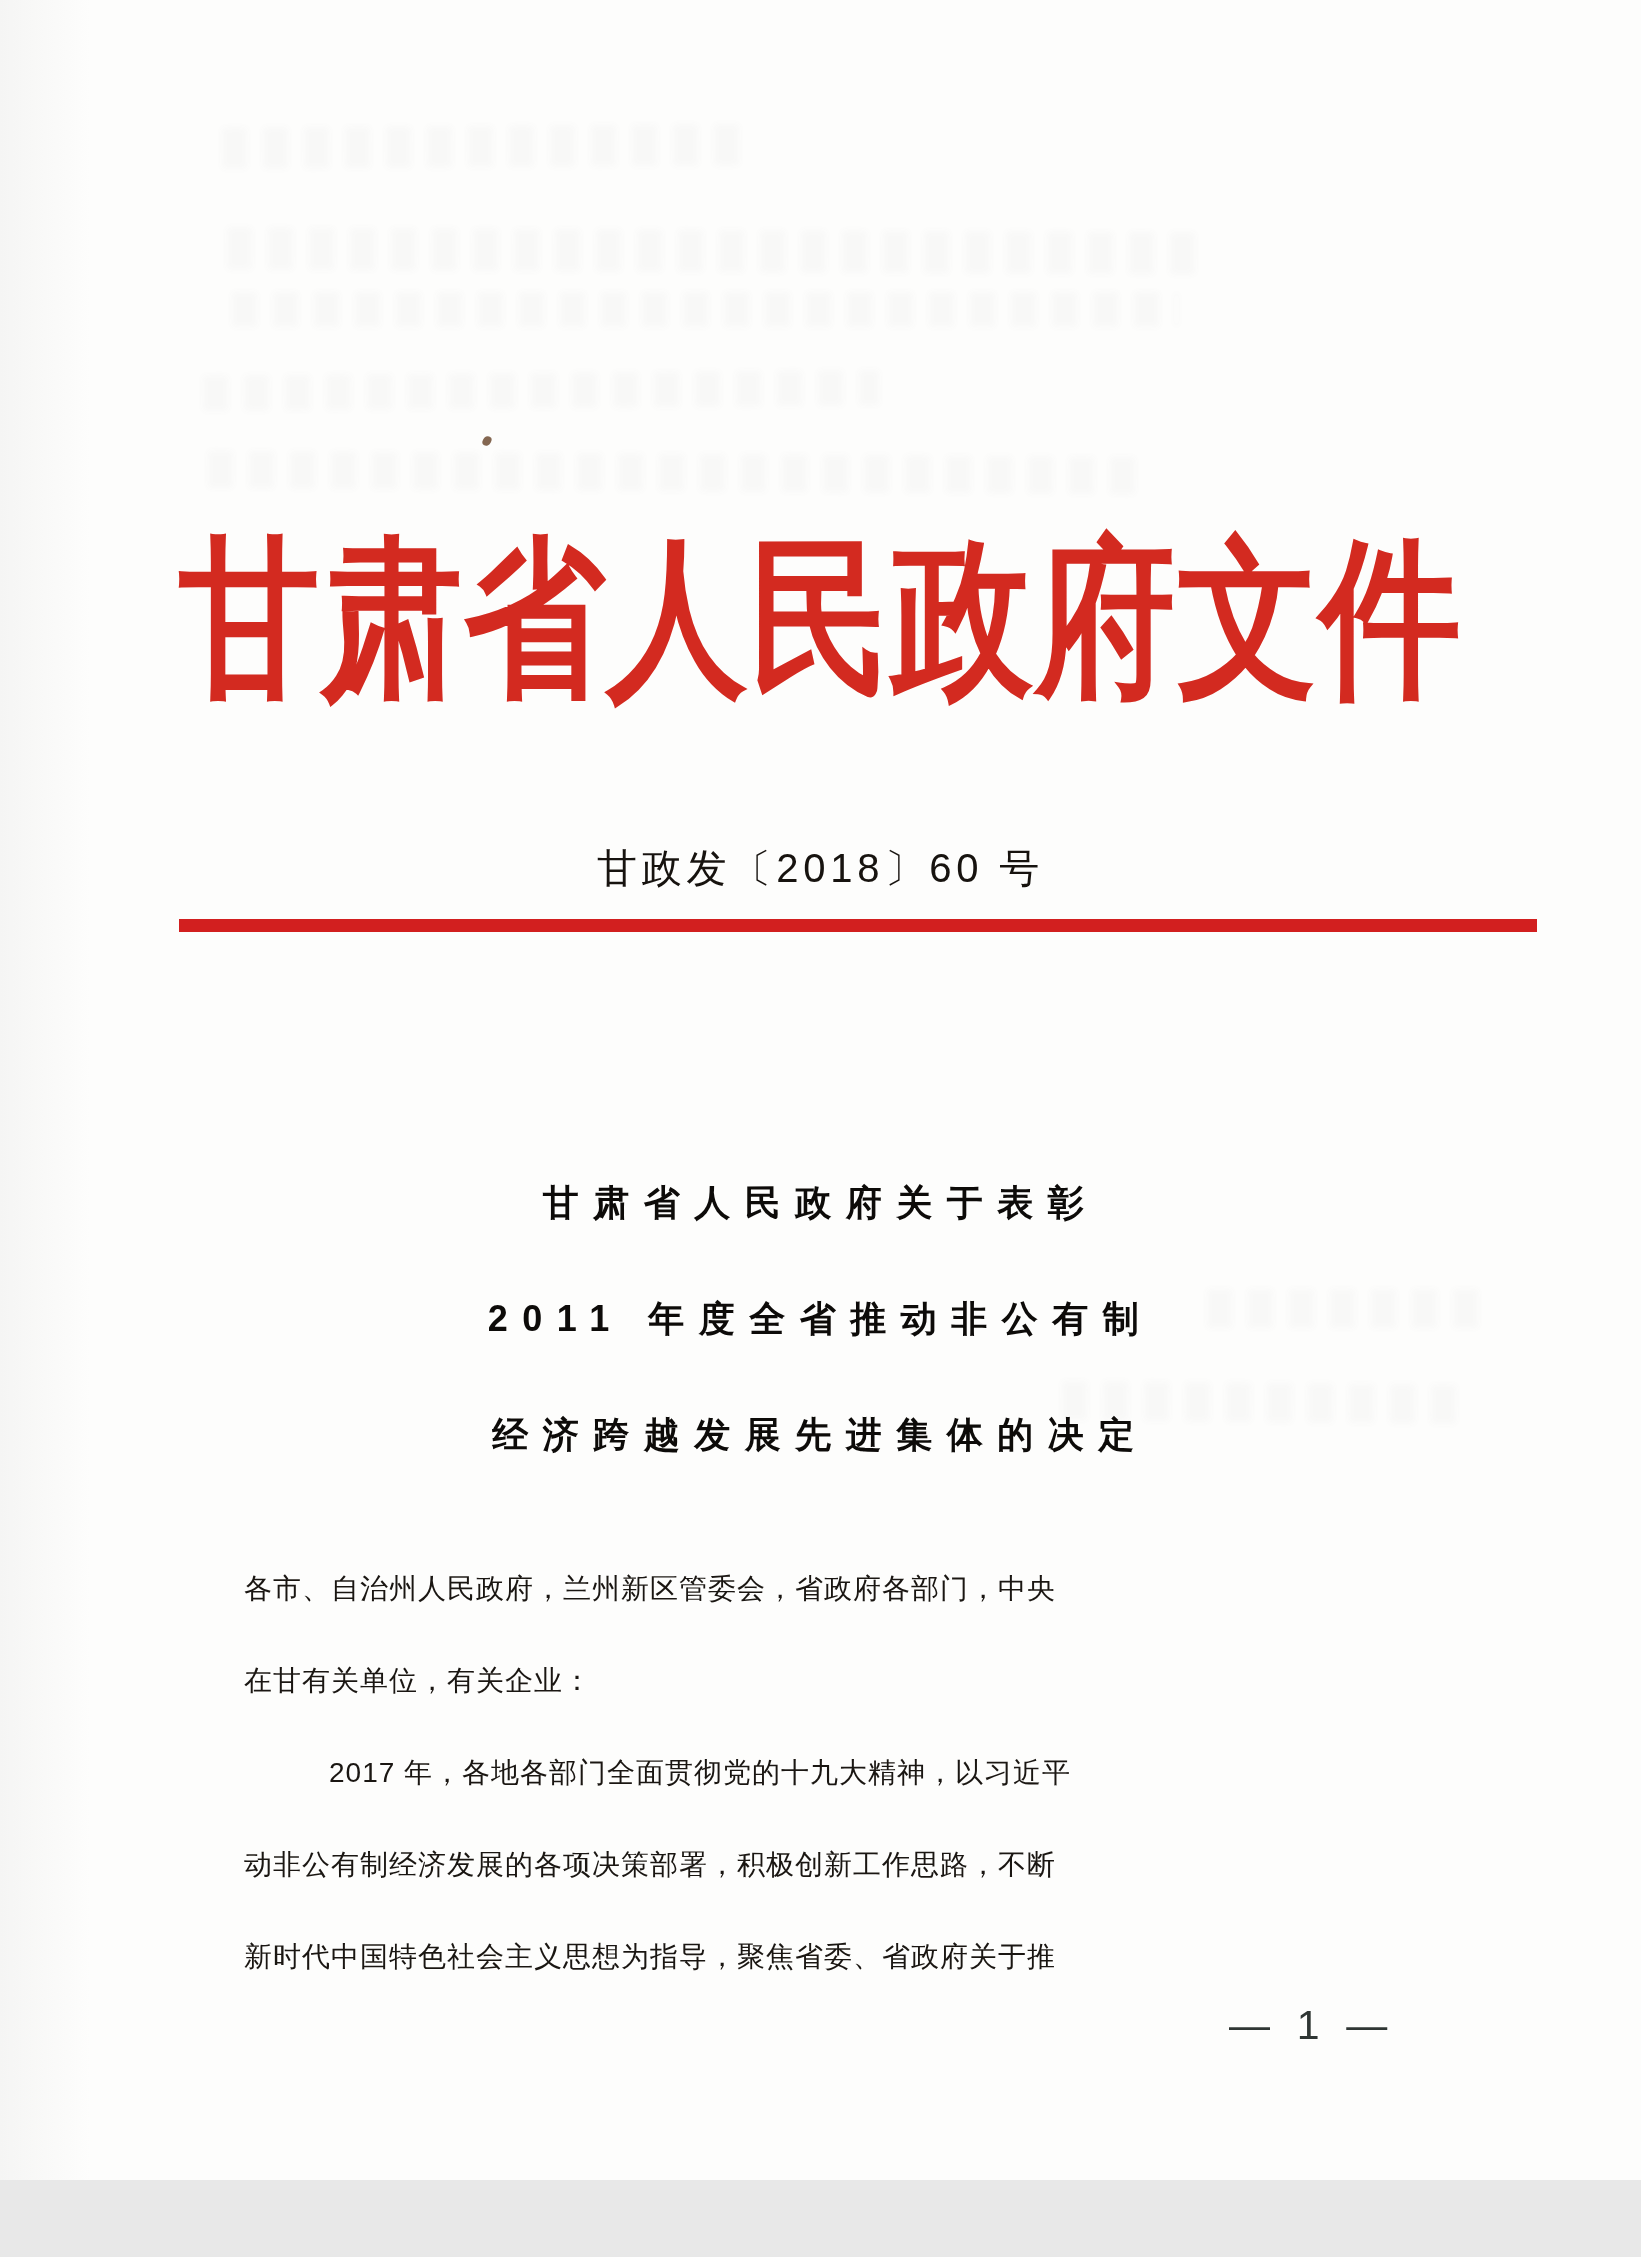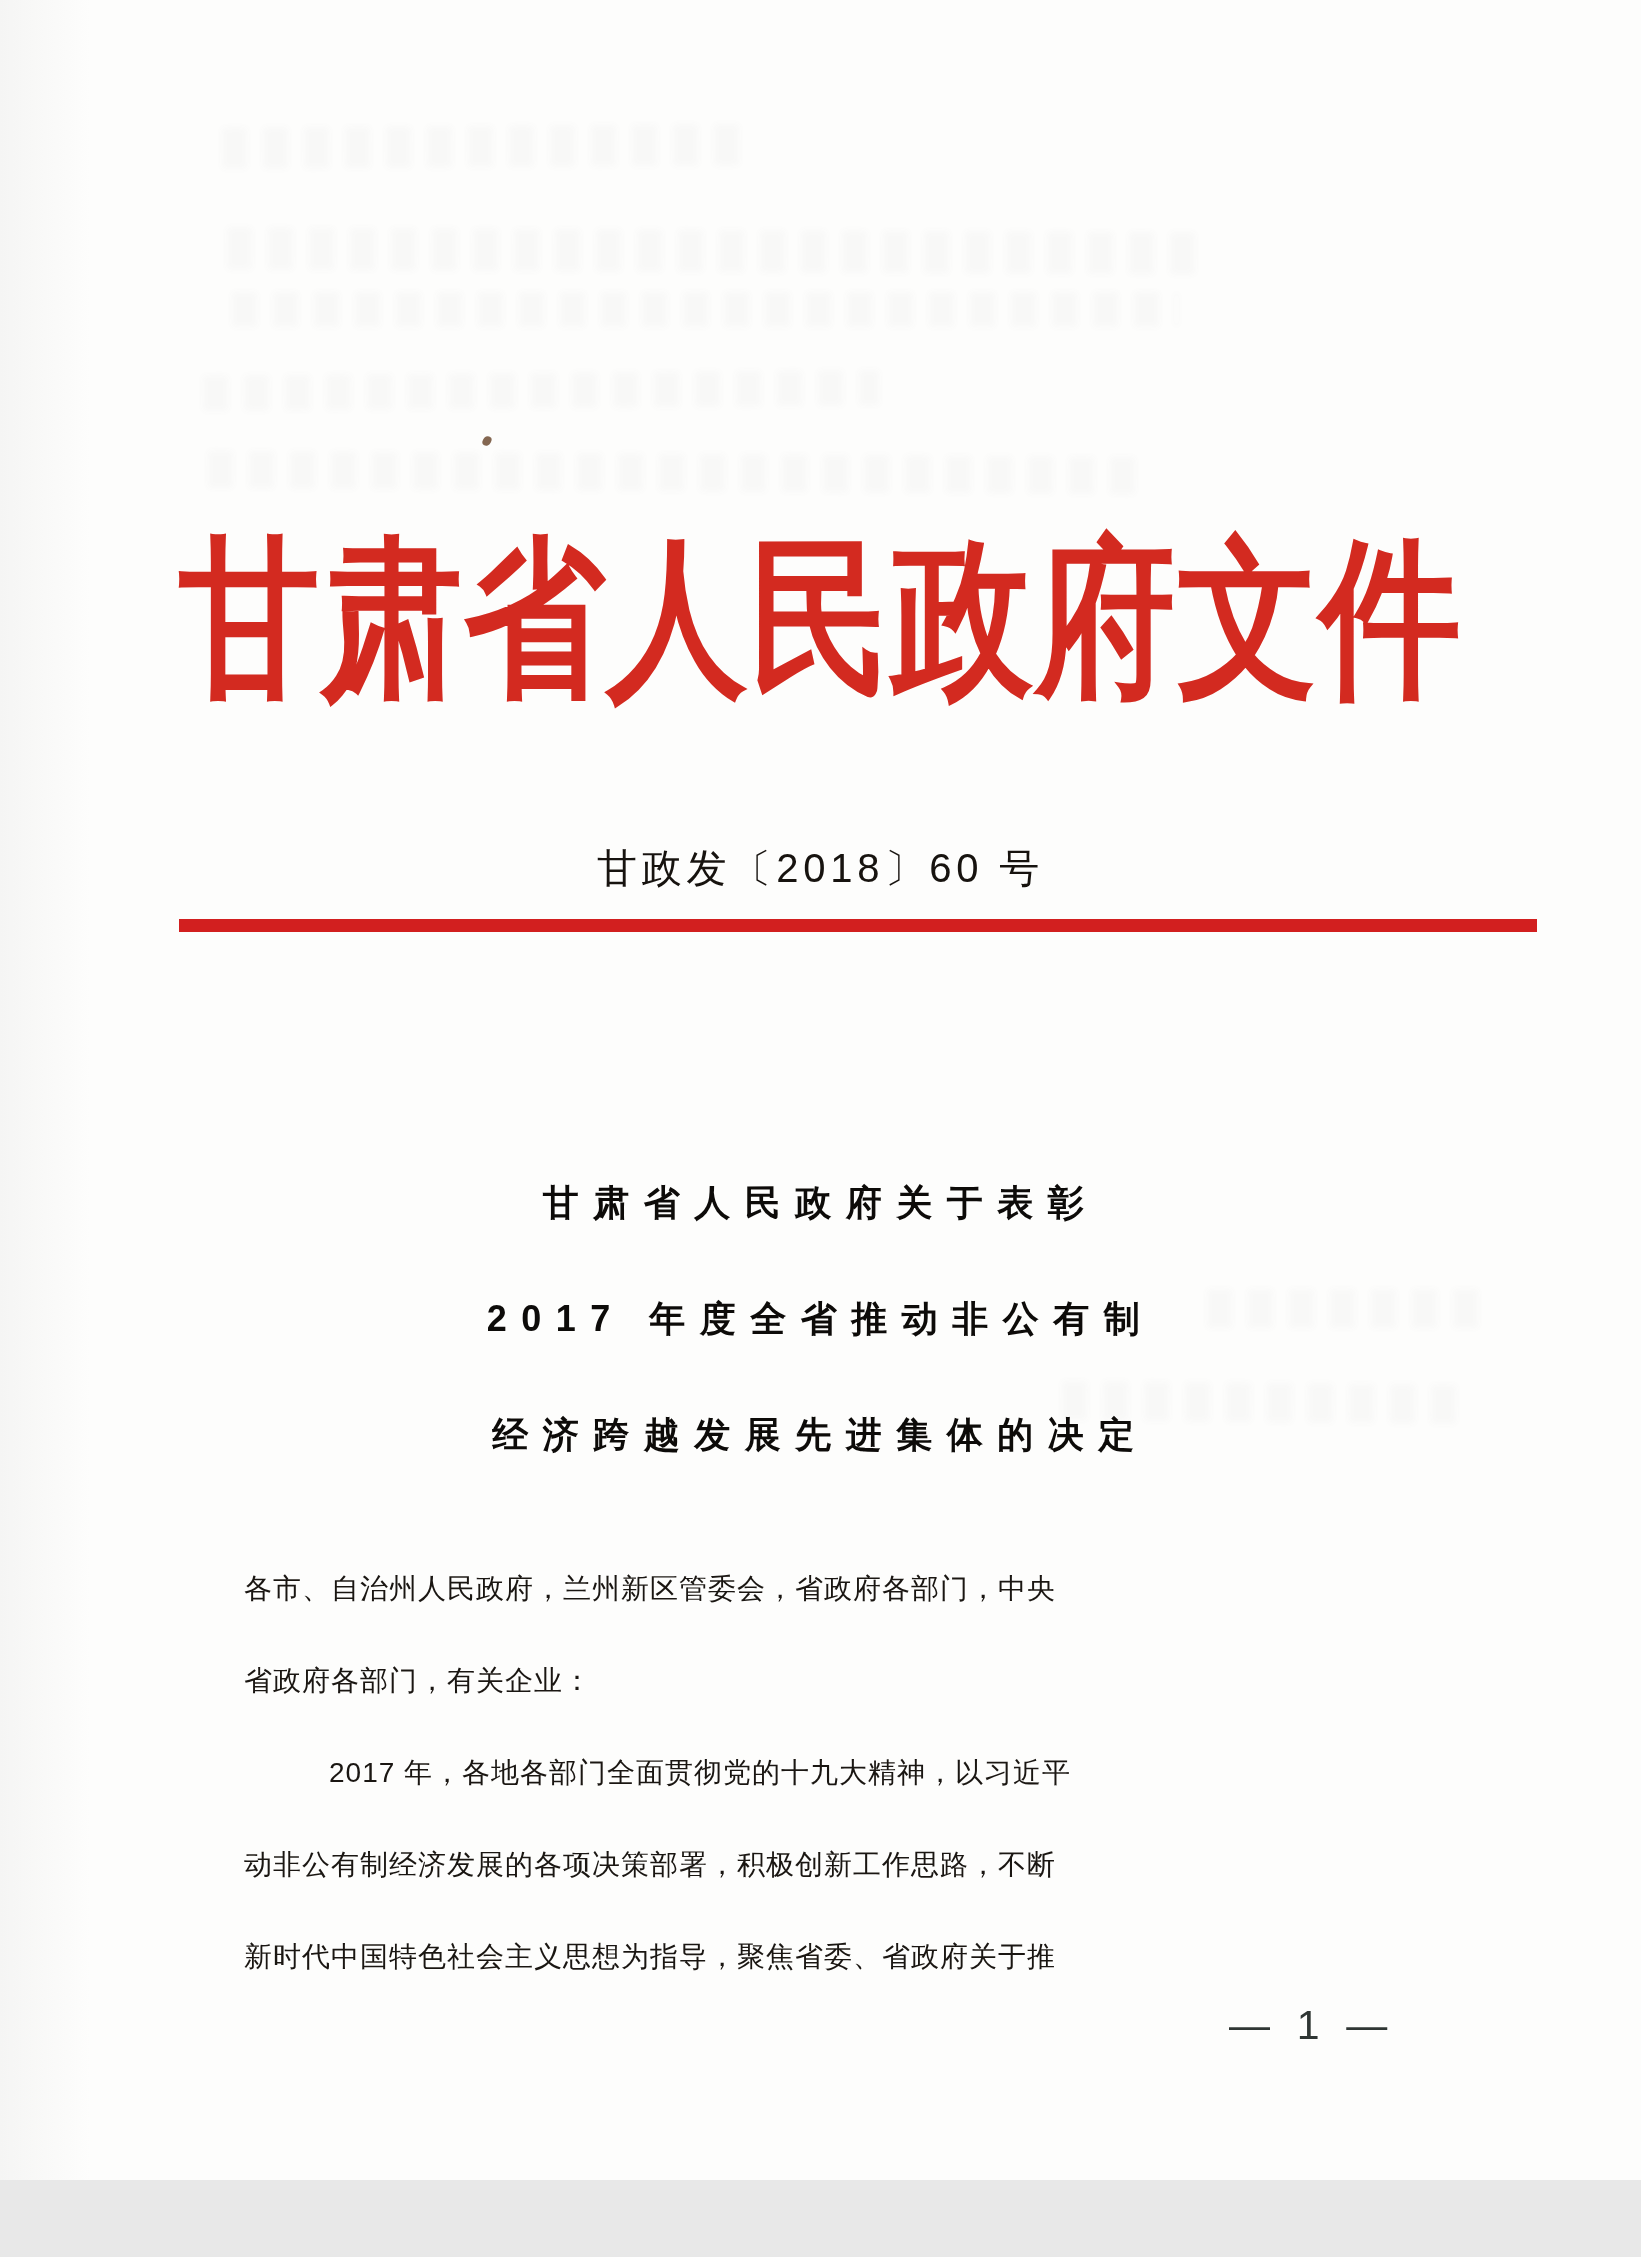--- a/index.html
+++ b/index.html
@@ -95,27 +95,27 @@
   <div class="speck"></div>
 
   <div class="header-title" style="color: rgb(211, 42, 32);">甘肃省人民政府文件</div>
 
   <div class="doc-number">甘政发〔2018〕60 号</div>
 
   <div class="red-rule" style="background: rgb(210, 31, 31);"></div>
 
   <div class="doc-title" style="color: rgb(13, 11, 9);">
     <div>甘肃省人民政府关于表彰</div>
-    <div>2017 年度全省推动非公有制</div>
+    <div>2011 年度全省推动非公有制</div>
     <div>经济跨越发展先进集体的决定</div>
   </div>
 
   <div class="body-text" style="color: rgb(26, 22, 18);">
     <div class="line">各市、自治州人民政府，兰州新区管委会，省政府各部门，中央</div>
-    <div class="line">省政府各部门，有关企业：</div>
+    <div class="line">在甘有关单位，有关企业：</div>
     <div class="line indent">2017 年，各地各部门全面贯彻党的十九大精神，以习近平</div>
     <div class="line">动非公有制经济发展的各项决策部署，积极创新工作思路，不断</div>
     <div class="line">新时代中国特色社会主义思想为指导，聚焦省委、省政府关于推</div>
   </div>
 
   <div class="page-num">— 1 —</div>
 
 </div>
 
 

